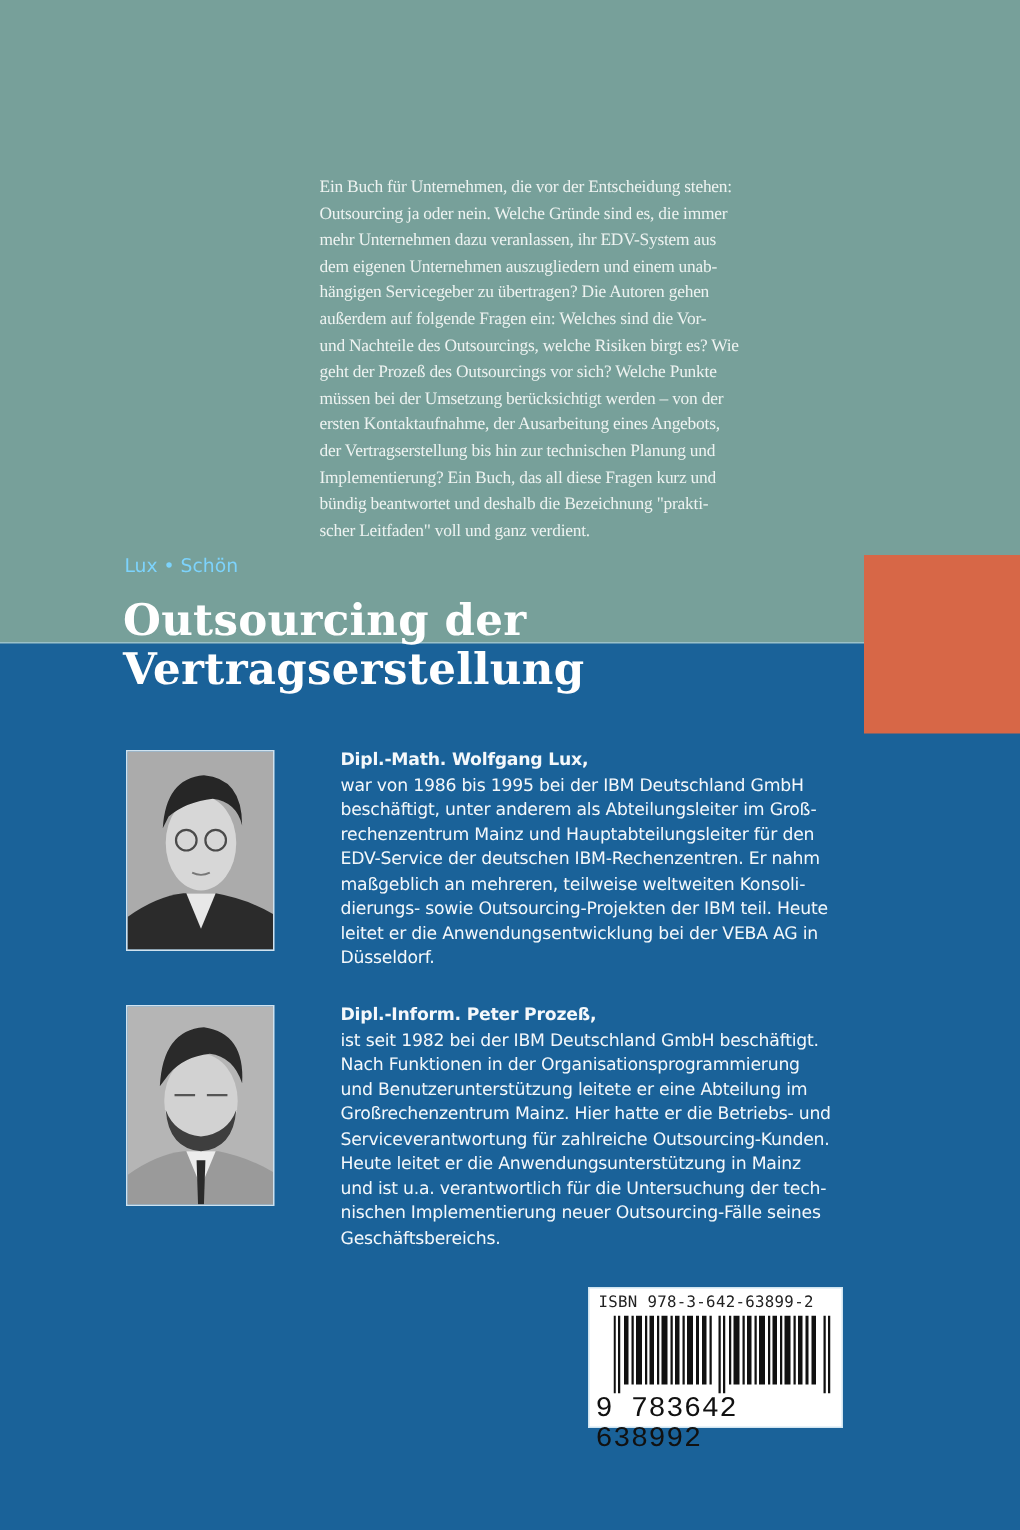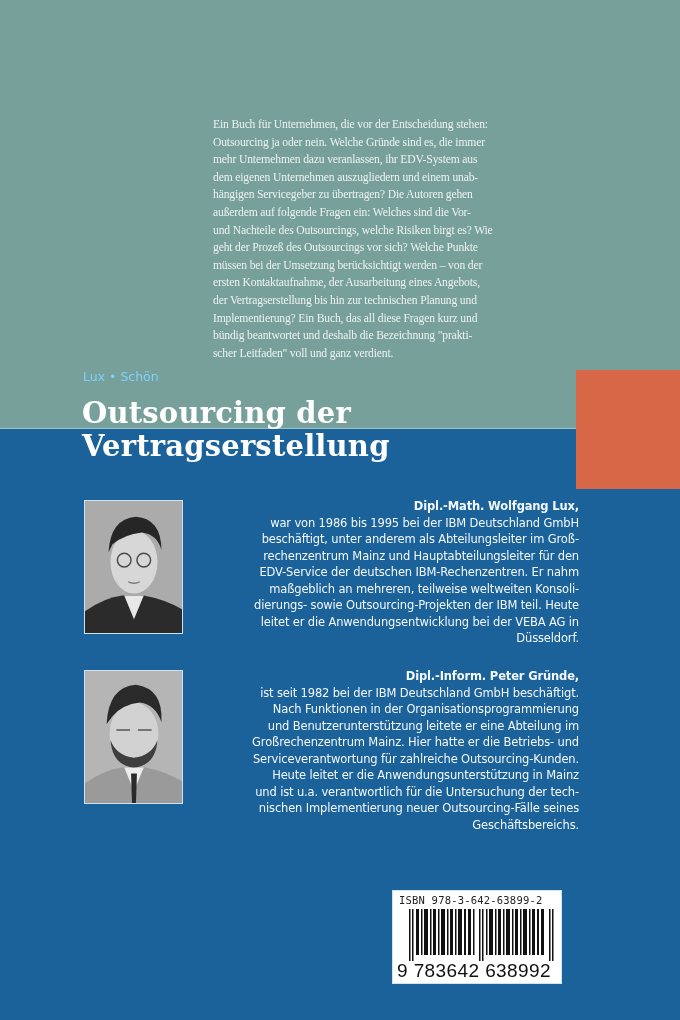--- a/index.html
+++ b/index.html
@@ -42,41 +42,40 @@
       background: linear-gradient(180deg, #b3b3b3 0%, #a4a4a4 100%);
       overflow: hidden;
     }
     .photo-lux { left: 84px; top: 500px; }
     .photo-schoen { left: 84px; top: 670px; }
     .photo svg { display: block; width: 100%; height: 100%; }
     .bio {
       position: absolute; left: 227px; width: 352px;
       font-size: 11.5px; line-height: 16.5px; color: #f4f8fb;
       letter-spacing: -0.15px;
-      text-align: right;
     }
     .bio-lux { top: 498px; }
     .bio-schoen { top: 668px; }
     .bio .name { font-weight: bold; display: block; }
     .bio .text { white-space: pre-line; display: block; }
     .barcode-box {
       position: absolute; left: 392px; top: 858px; width: 170px; height: 94px;
-      background: #ffffff; border: 1px solid #d0e4f0; box-sizing: border-box; margin-top: 32px;
+      background: #ffffff; border: 1px solid #d0e4f0; box-sizing: border-box;
     }
     .isbn-text {
       position: absolute; left: 6px; top: 3px;
       font-family: "DejaVu Sans Mono", monospace; font-size: 10.5px;
       color: #222; letter-spacing: 0.2px;
     }
     .bars {
       position: absolute; left: 16px; top: 18px; width: 146px; height: 52px;
     }
     .ean-digits {
       position: absolute; left: 4px; top: 70px;
-      font-family: Liberation Sans, sans-serif; font-size: 19px;
+      font-family: Liberation Mono, monospace; font-size: 19px;
       color: #111; letter-spacing: 0.4px; line-height: 20px;
     }
   </style>
 </head>
 <body>
 
 <div class="teal-band"></div>
 <div class="divider"></div>
 <div class="orange-block"></div>
 
@@ -130,21 +129,21 @@
     <path d="M0 134 L0 114 Q20 100 38 98 L62 98 Q82 102 99 112 L99 134 Z" fill="#9a9a9a"></path>
     <path d="M40 98 L50 122 L60 98 Z" fill="#ececec"></path>
     <path d="M47 104 L53 104 L52 134 L48 134 Z" fill="#2a2a2a"></path>
     <ellipse cx="50" cy="64" rx="25" ry="32" fill="#d2d2d2"></ellipse>
     <path d="M26 70 Q28 96 50 98 Q72 96 74 70 Q68 86 50 88 Q32 86 26 70 Z" fill="#3e3e3e"></path>
     <path d="M22 54 Q24 16 52 14 Q80 18 78 52 Q72 34 56 32 Q38 34 28 46 Z" fill="#2a2a2a"></path>
     <path d="M32 60 L46 60 M54 60 L68 60" stroke="#555" stroke-width="1.5"></path>
   </svg>
 </div>
 <div class="bio bio-schoen">
-  <span class="name">Dipl.-Inform. Peter Gründe,</span>
+  <span class="name">Dipl.-Inform. Peter Prozeß,</span>
   <span class="text">ist seit 1982 bei der IBM Deutschland GmbH beschäftigt.
 Nach Funktionen in der Organisationsprogrammierung
 und Benutzerunterstützung leitete er eine Abteilung im
 Großrechenzentrum Mainz. Hier hatte er die Betriebs- und
 Serviceverantwortung für zahlreiche Outsourcing-Kunden.
 Heute leitet er die Anwendungsunterstützung in Mainz
 und ist u.a. verantwortlich für die Untersuchung der tech-
 nischen Implementierung neuer Outsourcing-Fälle seines
 Geschäftsbereichs.</span>
 </div>

